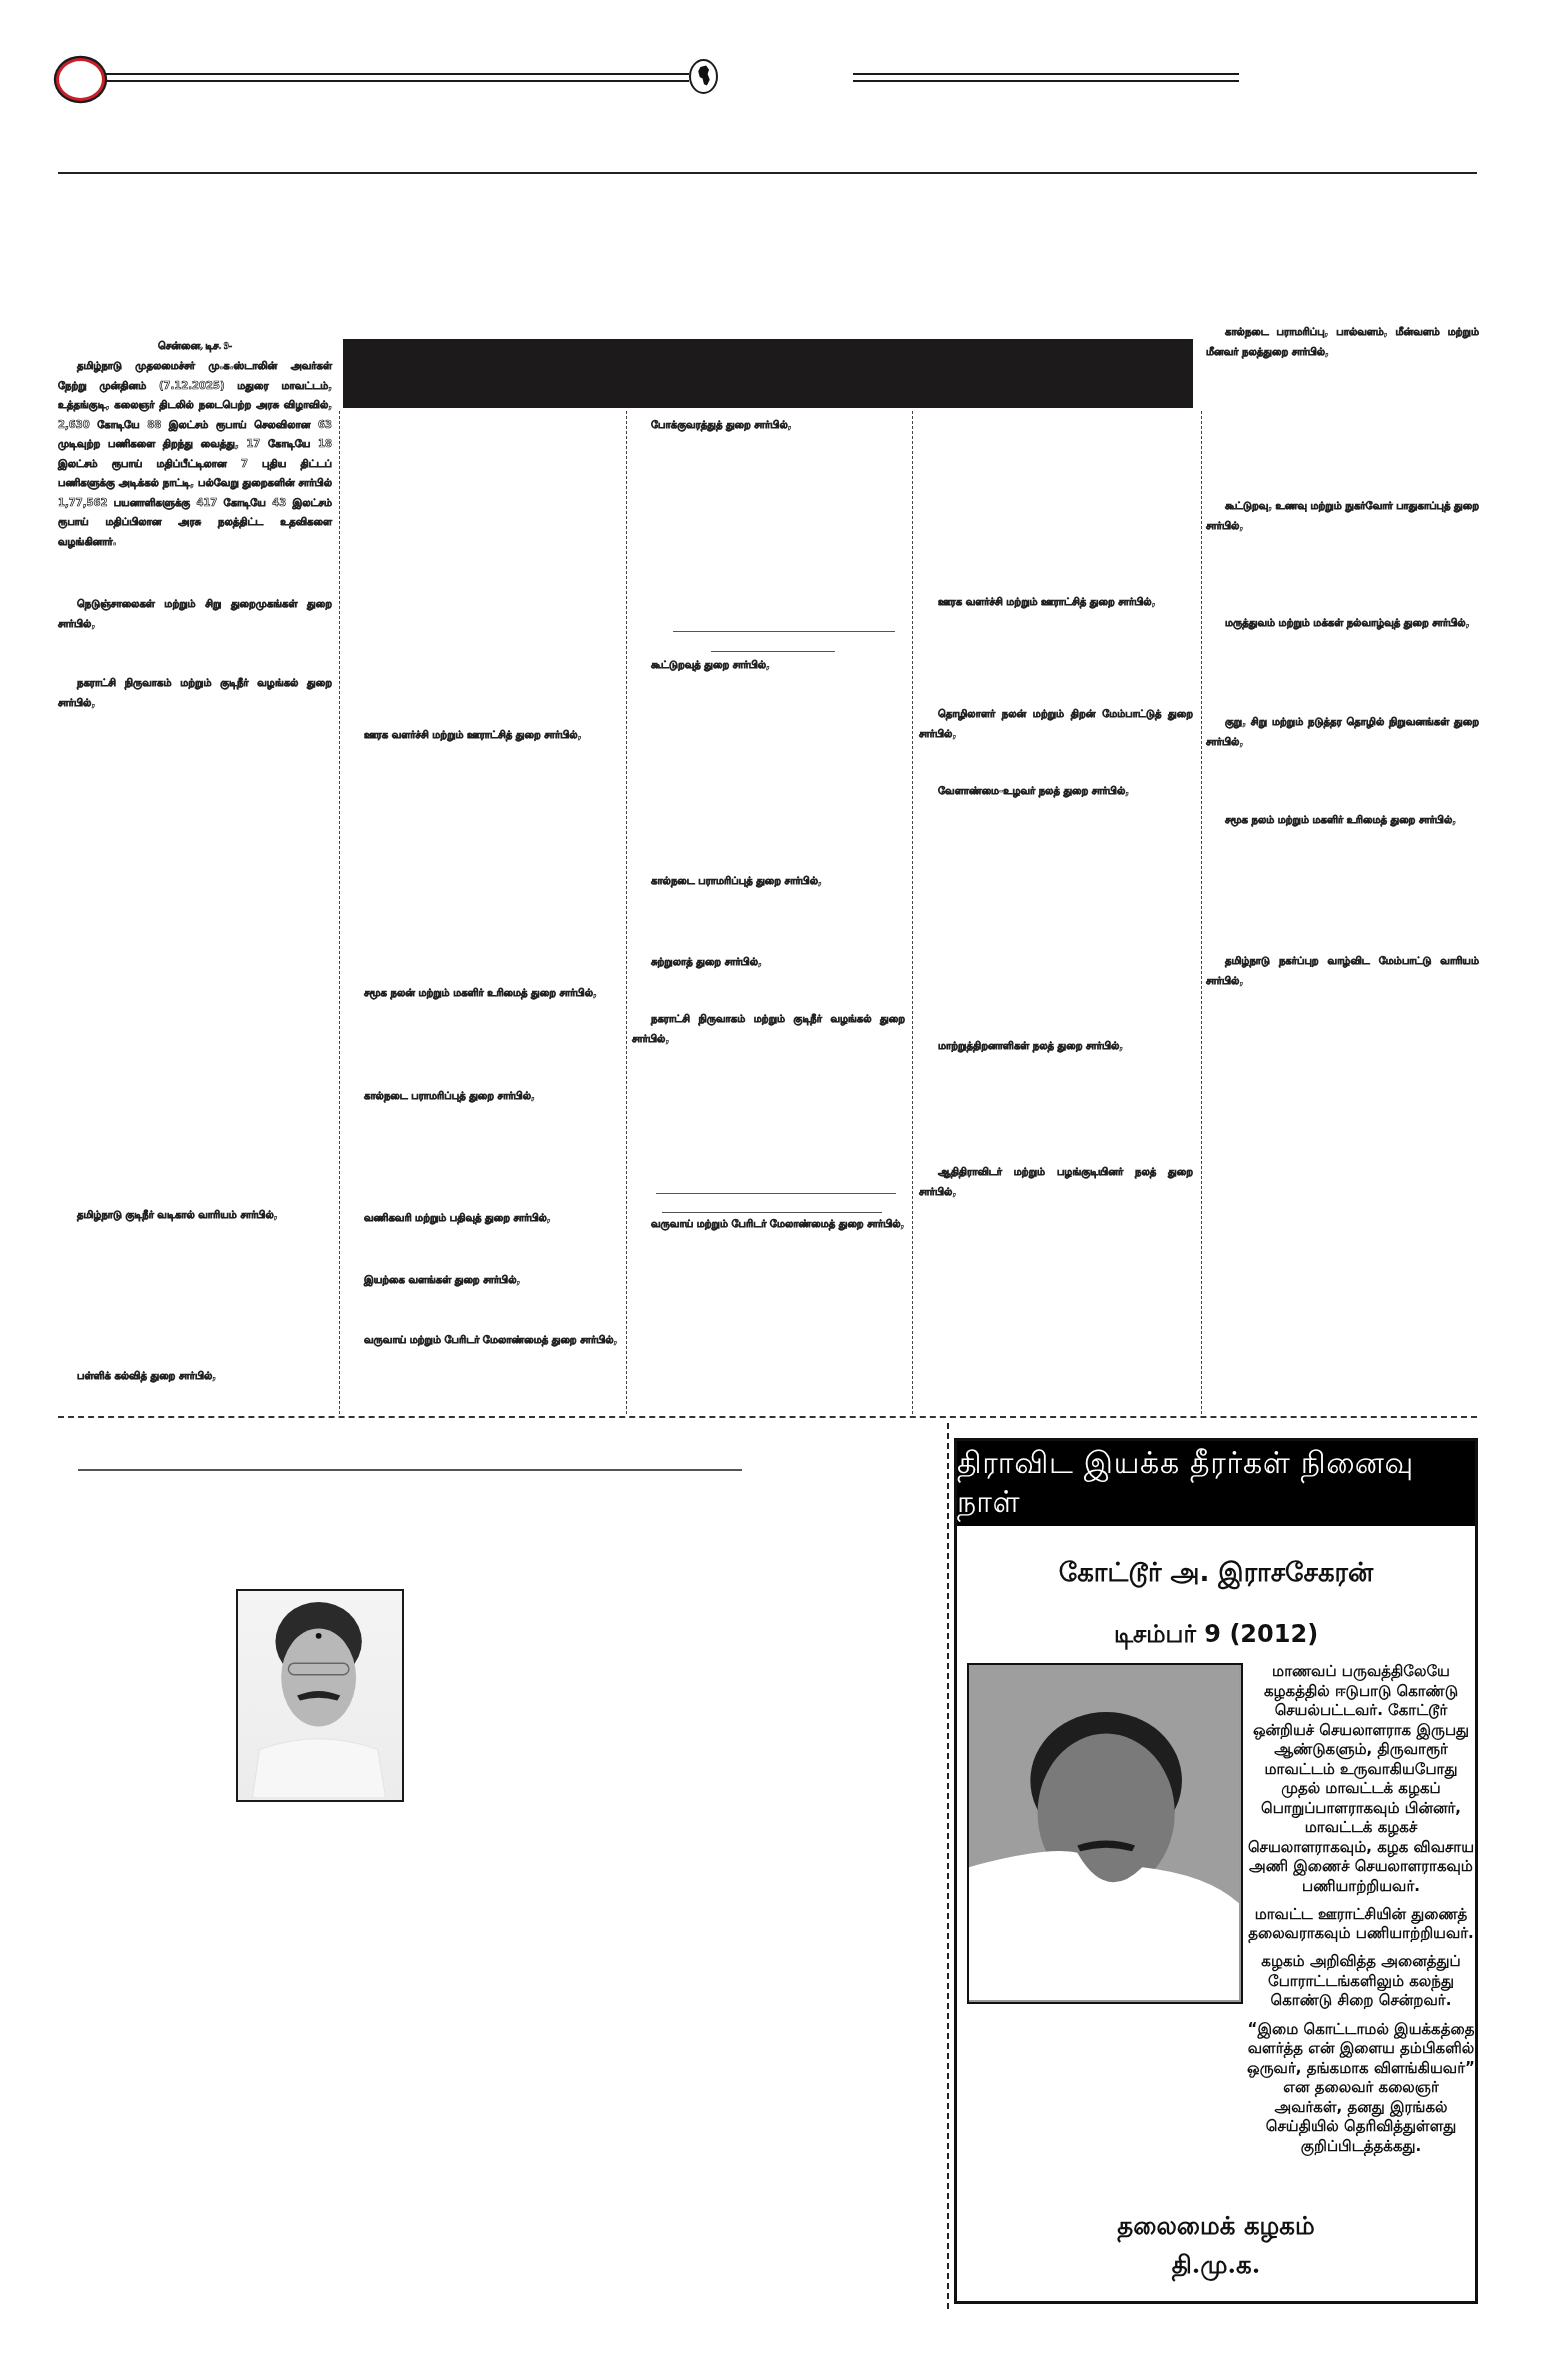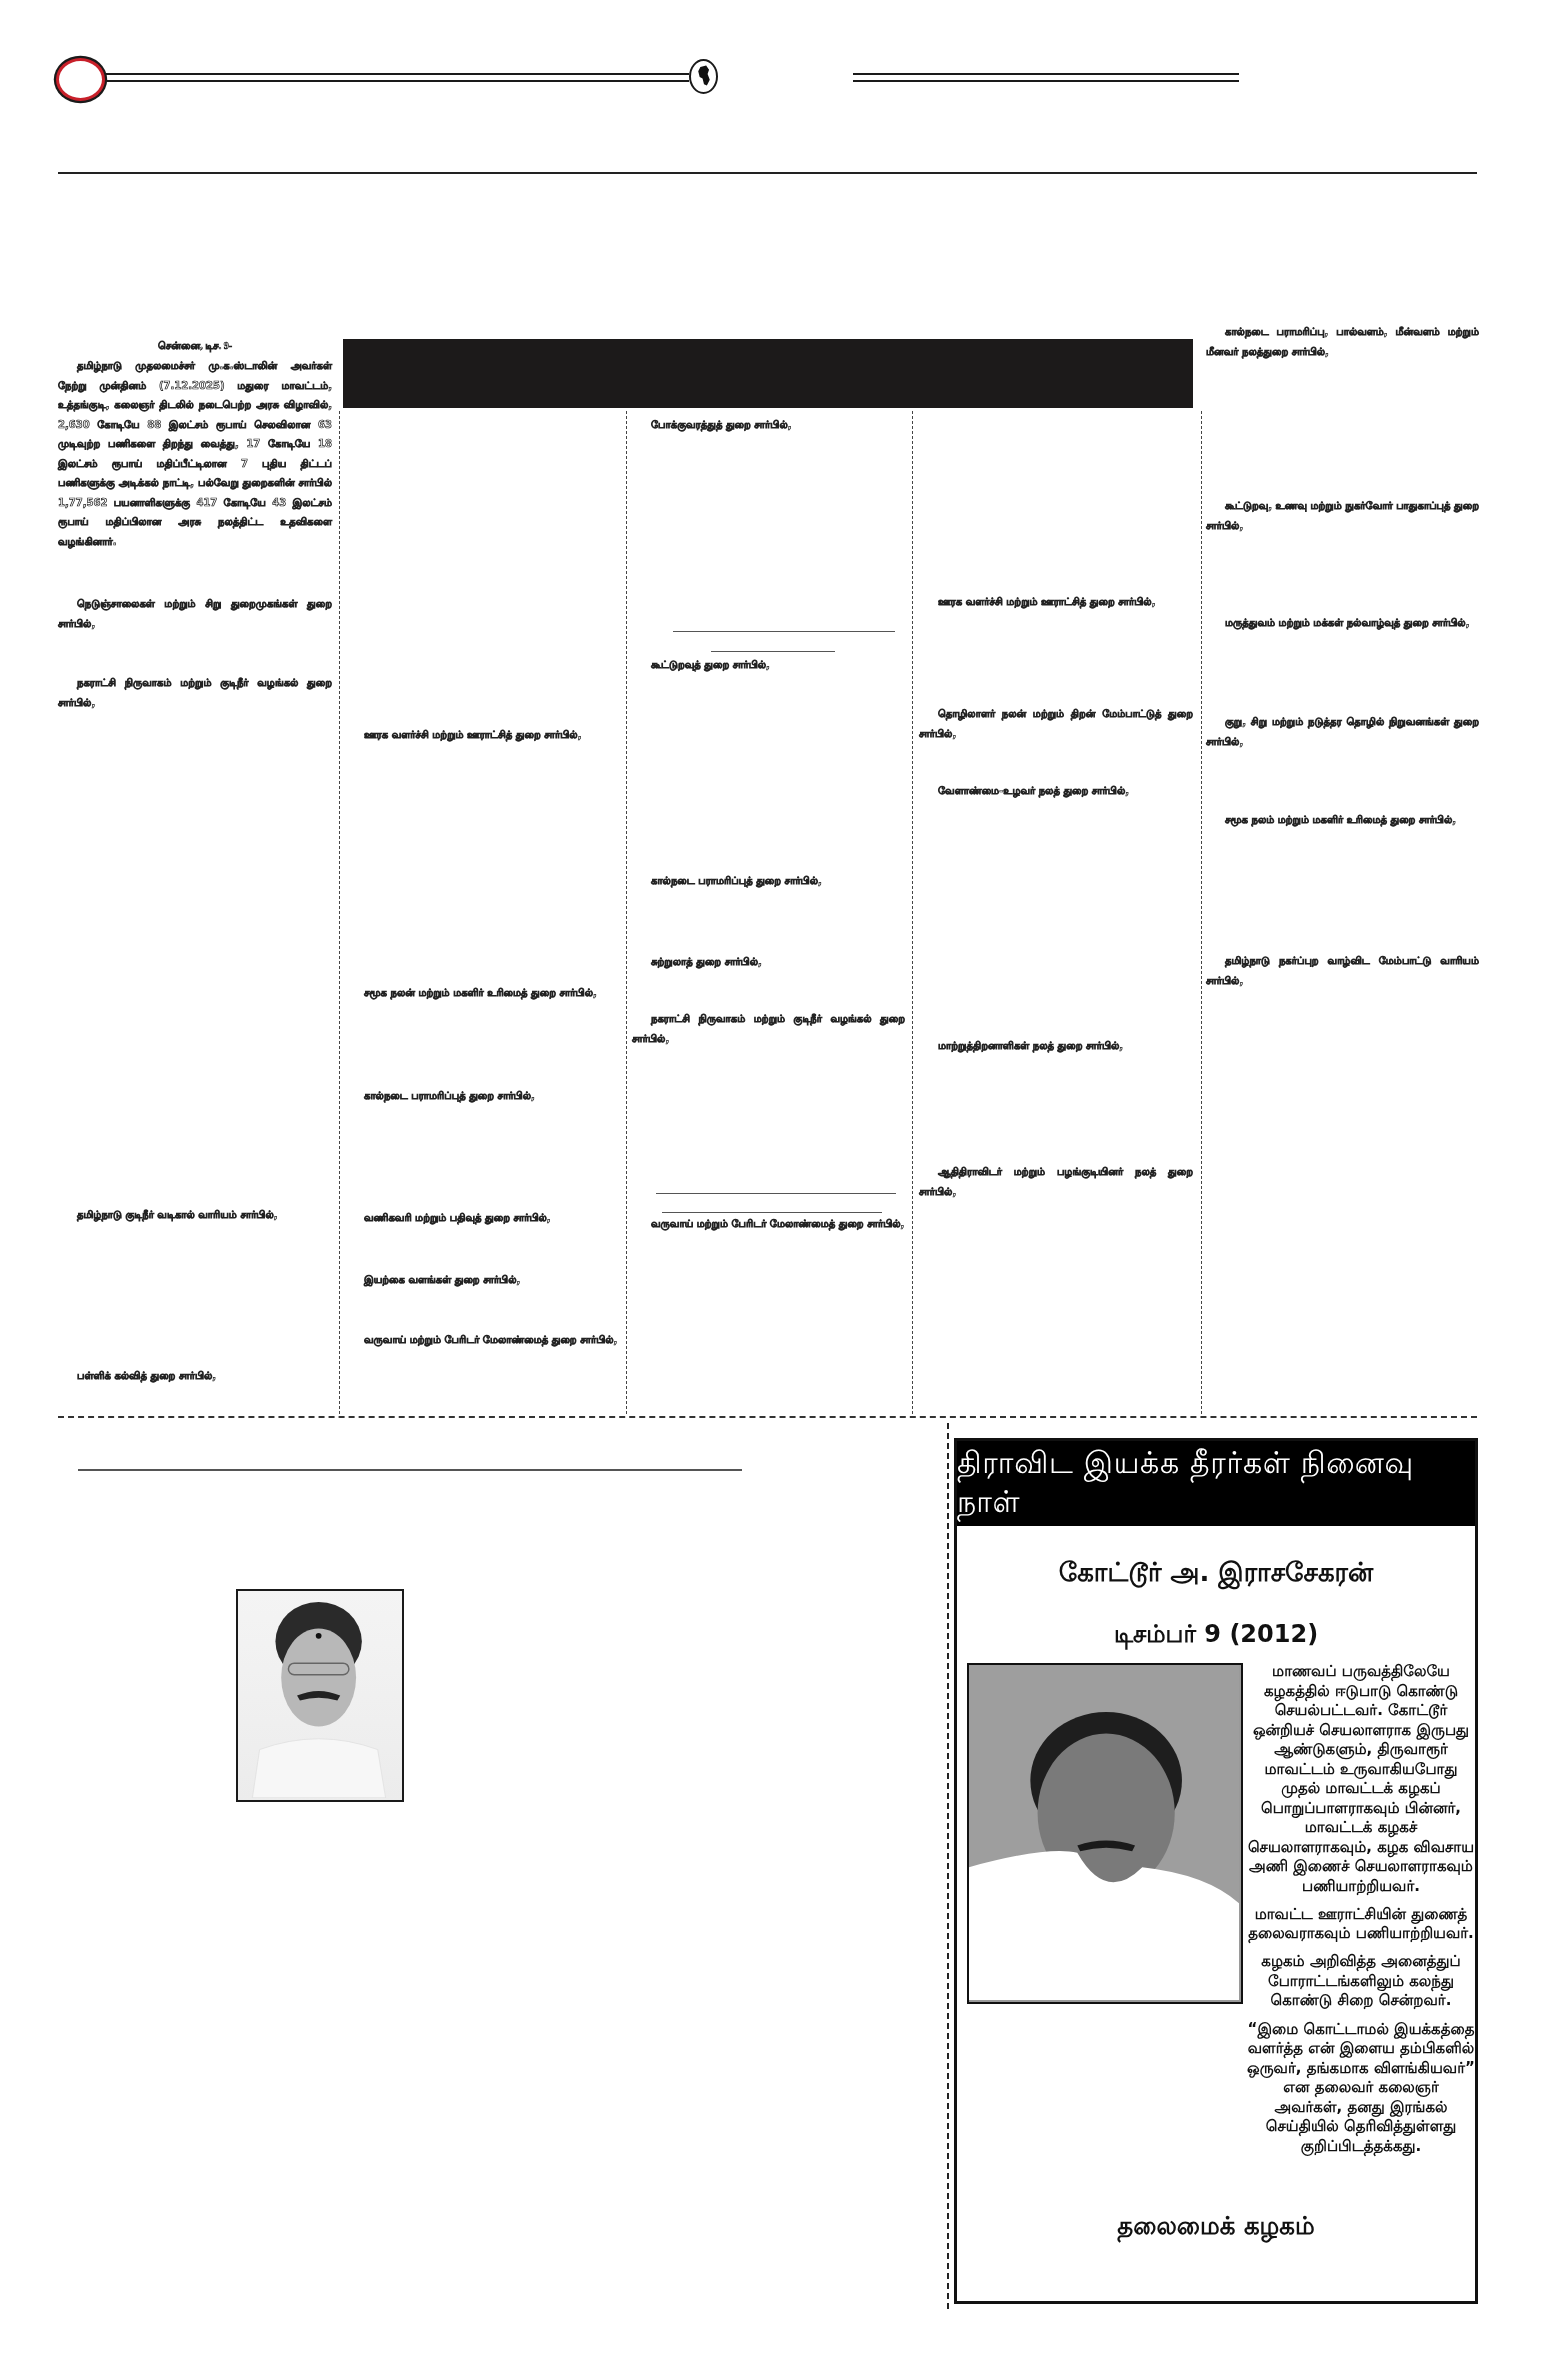--- a/index.html
+++ b/index.html
@@ -182,15 +182,16 @@
 
   <div class="memorial-bio">
     <p>மாணவப் பருவத்திலேயே கழகத்தில் ஈடுபாடு கொண்டு செயல்பட்டவர். கோட்டூர் ஒன்றியச் செயலாளராக இருபது ஆண்டுகளும், திருவாரூர் மாவட்டம் உருவாகியபோது முதல் மாவட்டக் கழகப் பொறுப்பாளராகவும் பின்னர், மாவட்டக் கழகச் செயலாளராகவும், கழக விவசாய அணி இணைச் செயலாளராகவும் பணியாற்றியவர்.</p>
     <p>மாவட்ட ஊராட்சியின் துணைத் தலைவராகவும் பணியாற்றியவர்.</p>
     <p>கழகம் அறிவித்த அனைத்துப் போராட்டங்களிலும் கலந்து கொண்டு சிறை சென்றவர்.</p>
     <p>“இமை கொட்டாமல் இயக்கத்தை வளர்த்த என் இளைய தம்பிகளில் ஒருவர், தங்கமாக விளங்கியவர்” என தலைவர் கலைஞர் அவர்கள், தனது இரங்கல் செய்தியில் தெரிவித்துள்ளது குறிப்பிடத்தக்கது.</p>
   </div>
 
   <div class="memorial-footer">
     <div>தலைமைக் கழகம்</div>
+    <div>தி.மு.க.</div>
   </div>
 </div>
 
 
 </body></html>

